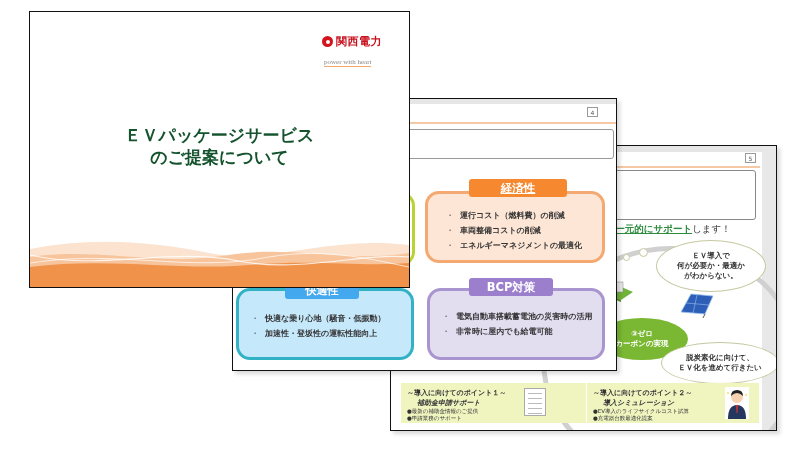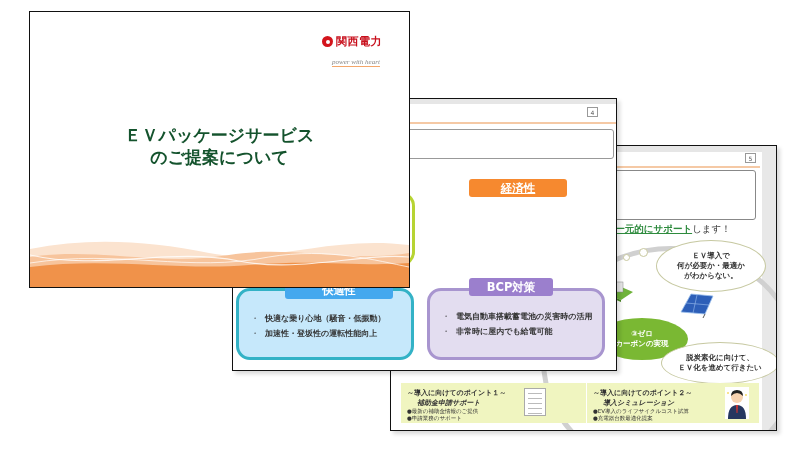--- a/index.html
+++ b/index.html
@@ -44,32 +44,32 @@
   #slide4 .intro { position:absolute; left:-10px; right:2px; top:30px; height:30px; border:1px solid #999; border-radius:3px; background:#fff; padding:9px 0 0 130px; font-size:7px; color:#333; white-space:nowrap; }
   .mbox { position:absolute; border:3px solid; border-radius:14px; }
   .mbox ul { list-style:none; }
   .mbox li { font-size:8px; font-weight:bold; color:#333; white-space:nowrap; line-height:1.9; }
   .mbox li::before { content:"・"; margin-right:6px; font-weight:normal; }
   .mlabel { position:absolute; height:18px; border-radius:3px; color:#fff; font-weight:bold; font-size:11.5px; text-align:center; line-height:18px; }
   #box-green { left:130px; top:93px; width:52px; height:74px; border-color:#b7d433; border-left:none; border-radius:0 14px 14px 0; background:#fff; }
   #box-econ { left:192px; top:92px; width:180px; height:72px; border-color:#f4a872; background:#fde6d6; padding:14px 0 0 18px; }
   #label-econ { left:236px; top:80px; width:98px; background:#f6892f;text-decoration:underline; }
   #box-comfort { left:3px; top:189px; width:178px; height:72px; border-color:#33b2c6; background:#c6e8fb; padding:20px 0 0 12px; }
-  #label-comfort { left:52px; top:186px; width:108px; height:14px; line-height:12px; background:#44a8ee; font-size:11px; }
+  #label-comfort { left:52px; top:186px; width:74px; height:14px; line-height:12px; background:#44a8ee; font-size:11px; }
   #box-bcp { left:194px; top:189px; width:178px; height:72px; border-color:#a895cf; background:#e3ddf0; padding:18px 0 0 12px; }
   #label-bcp { left:236px; top:179px; width:84px; background:#9b7fcd; }
 
   
   #slide1 { left: 29px; top: 11px; width: 381px; height: 277px; z-index:3; }
   #slide1 .logo { position:absolute; left:292px; top:22px; }
   #slide1 .logo-row { display:flex; align-items:center; gap:3px; }
   #slide1 .logo-mark { width:11px; height:11px; border-radius:50%; background:#d3141c; position:relative; }
   #slide1 .logo-mark::after { content:""; position:absolute; left:3.5px; top:3.5px; width:4px; height:4px; border-radius:50%; background:#fff; }
   #slide1 .logo-name { font-size:11px; font-weight:bold; color:#c8101d; letter-spacing:0.5px; }
-  #slide1 .logo-tag { font-size:7px; color:#888; font-style:italic; font-family:"Liberation Serif", serif; margin-top:1px; margin-left:10px; border-bottom:1px solid #f3a66a; display:inline-block; }
+  #slide1 .logo-tag { font-size:7px; color:#888; font-family:"Liberation Serif", serif; margin-top:1px; margin-left:2px; border-bottom:1px solid #f3a66a; display:inline-block; }
   #slide1 .title { position:absolute; left:0; right:0; top:112px; text-align:center; color:#14532d; font-weight:bold; font-size:17px; line-height:22px; }
   #slide1 .waves { position:absolute; left:0; bottom:0; width:100%; height:60px; }
 
   #slide4 { z-index:2; } #slide5 { z-index:1; }
 </style>
 </head>
 <body>
 
 <div class="slide" id="slide5">
   <div class="topband"></div>
@@ -155,20 +155,27 @@
 </div>
 
 <div class="slide" id="slide4">
   <div class="topband"></div>
   <div class="pagenum">4</div>
   <div class="rule"></div>
   <div class="intro" style="padding-left:2px;padding-left:12px;">性」、「ＢＣＰ」などのメリットが期待できます。</div>
 
   <div class="mbox" id="box-green"></div>
 
+  <div class="mbox" id="box-econ">
+    <ul>
+      <li>運行コスト（燃料費）の削減</li>
+      <li>車両整備コストの削減</li>
+      <li>エネルギーマネジメントの最適化</li>
+    </ul>
+  </div>
   <div class="mlabel" id="label-econ">経済性</div>
 
   <div class="mbox" id="box-comfort">
     <ul>
       <li>快適な乗り心地（騒音・低振動）</li>
       <li>加速性・登坂性の運転性能向上</li>
     </ul>
   </div>
   <div class="mlabel" id="label-comfort">快適性</div>
 

